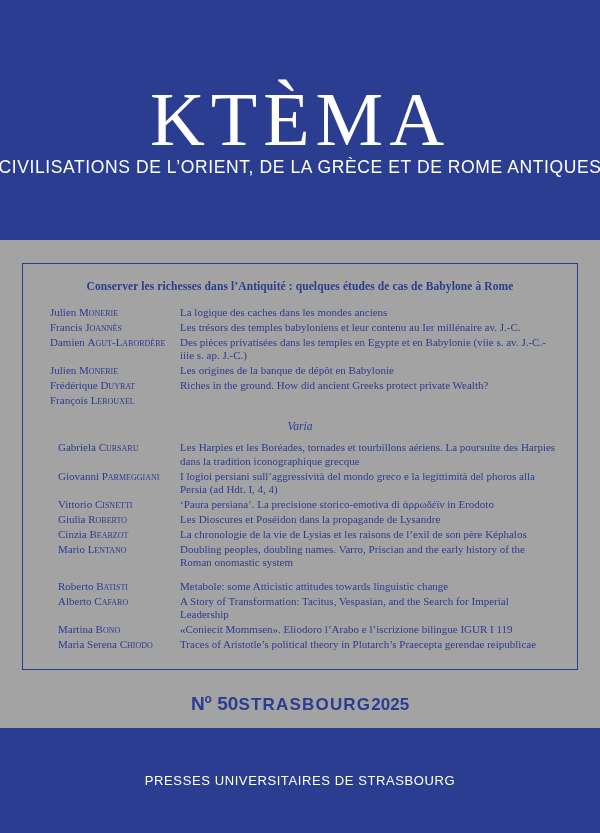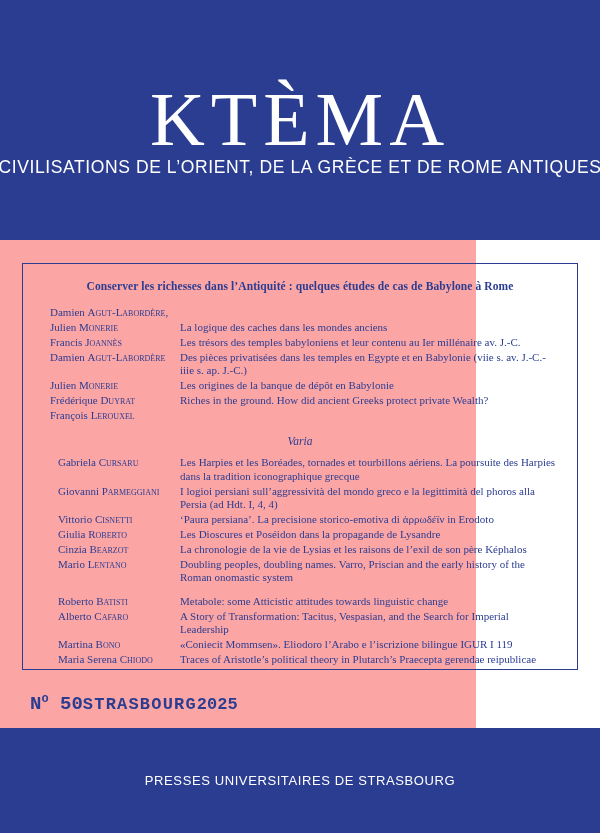--- a/index.html
+++ b/index.html
@@ -8,23 +8,23 @@
   }
   body {
     width: 600px;
     height: 833px;
     background: #ffffff;
     font-family: "Liberation Serif", serif;
     overflow: hidden;
   }
   .cover {
     position: relative;
-    width: 476px;
+    width: 600px;
     height: 833px;
-    background: #fca5a5;
+    background: #a3a3a3;
     box-sizing: border-box;
   }
 
   
   .banner {
     position: absolute;
     left: 0;
     top: 0;
     width: 600px;
     height: 240px;
@@ -122,23 +122,23 @@
   }
 
   
   .issue-line {
     position: absolute;
     left: 22px;
     top: 692px;
     width: 556px;
     display: flex;
     align-items: baseline;
-    justify-content: flex-start;
+    justify-content: center;
     color: #2b3d91;
-    font-family: Liberation Mono, monospace;
+    font-family: Liberation Sans, sans-serif;
   }
   .issue-no {
     font-size: 19px;
     font-weight: bold;
     padding-left: 8px;
   }
   .issue-no .sup {
     font-size: 12px;
   }
   .issue-city {
@@ -183,27 +183,20 @@
   </div>
 
   <div class="frame"></div>
 
   <div class="toc">
 
     <div class="dossier-title">Conserver les richesses dans l’Antiquité : quelques études de cas de Babylone à Rome</div>
 
     <div>
 
-      <div class="entry">
-        <div class="author">
-          <span>Damien</span>
-          <span class="sc">Agut-Labordère,</span>
-        </div>
-        <div class="title"></div>
-      </div>
 
       <div class="entry">
         <div class="author">
           <span>Julien</span>
           <span class="sc">Monerie</span>
         </div>
         <div class="title">La logique des caches dans les mondes anciens</div>
       </div>
 
       <div class="entry">

